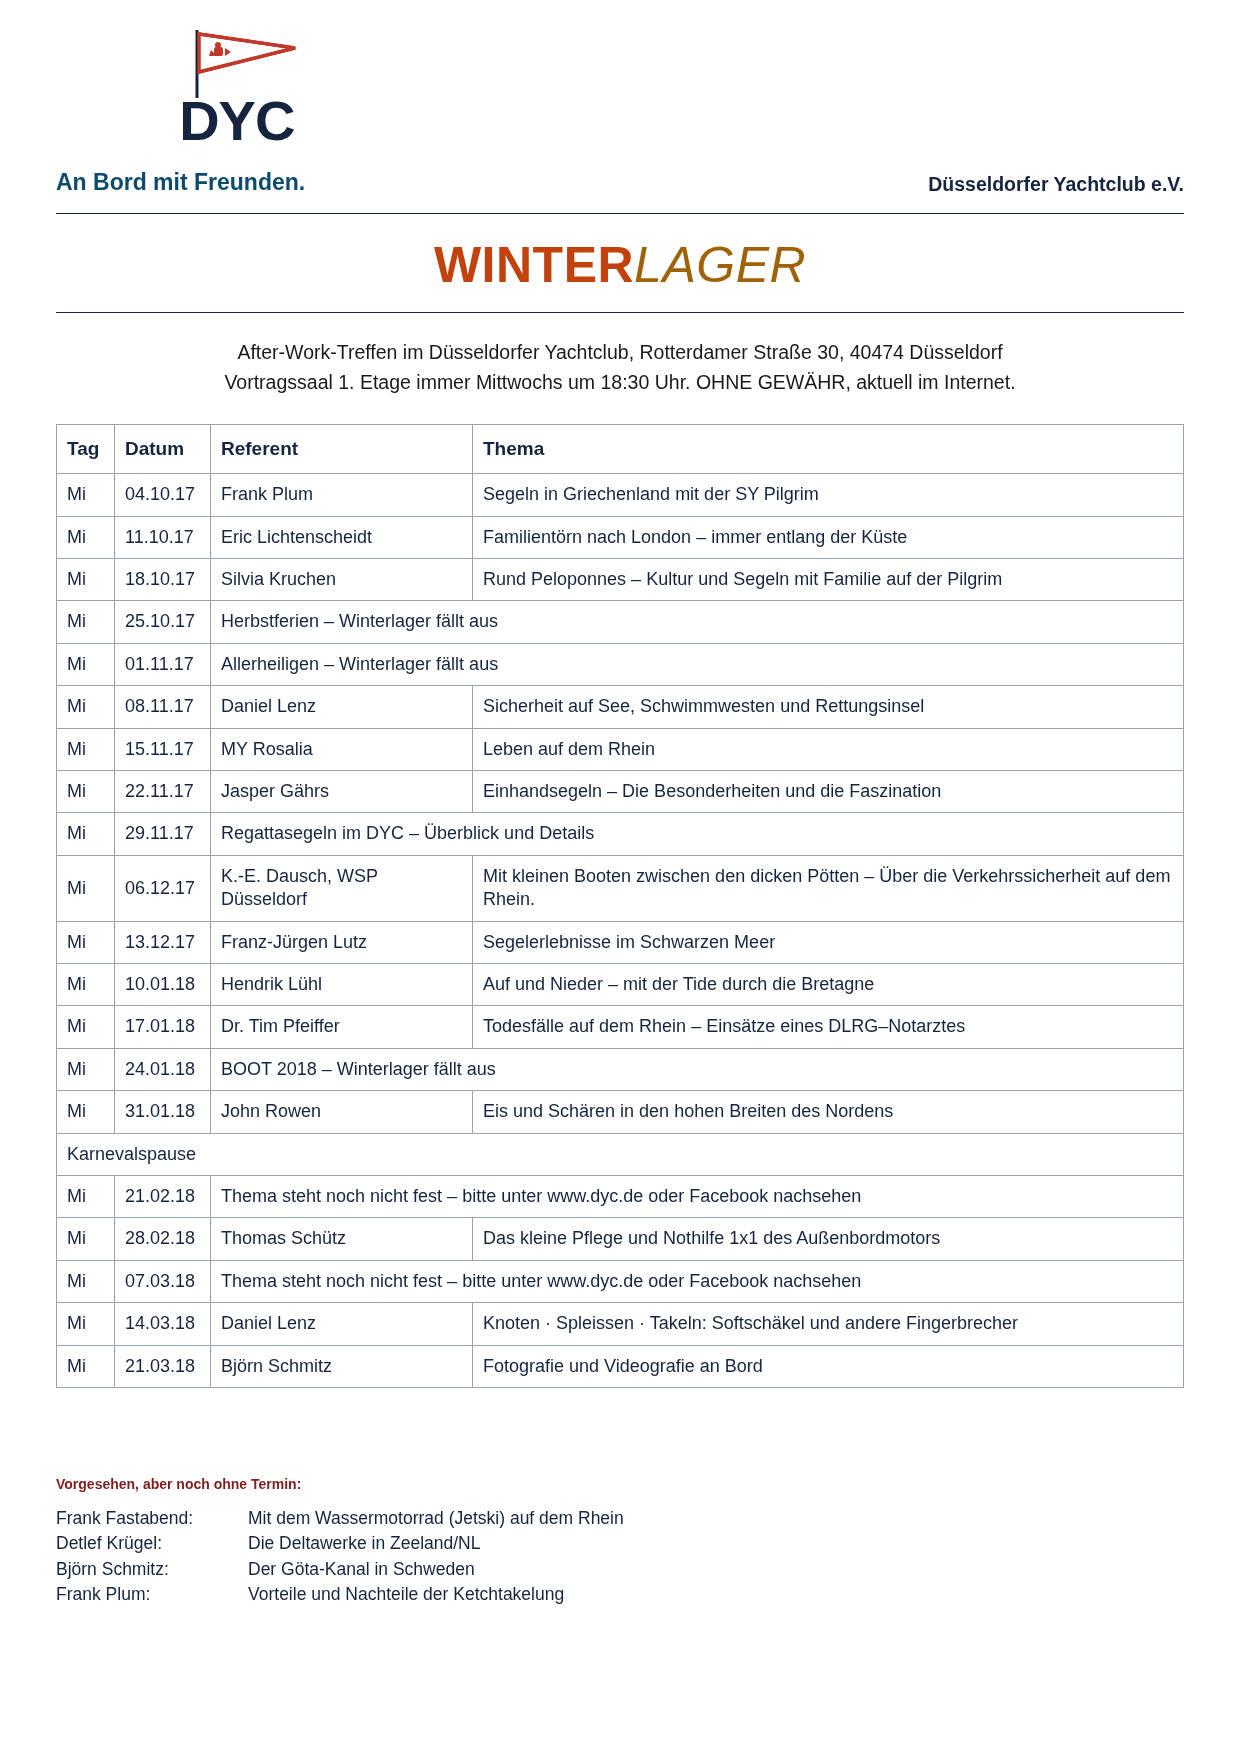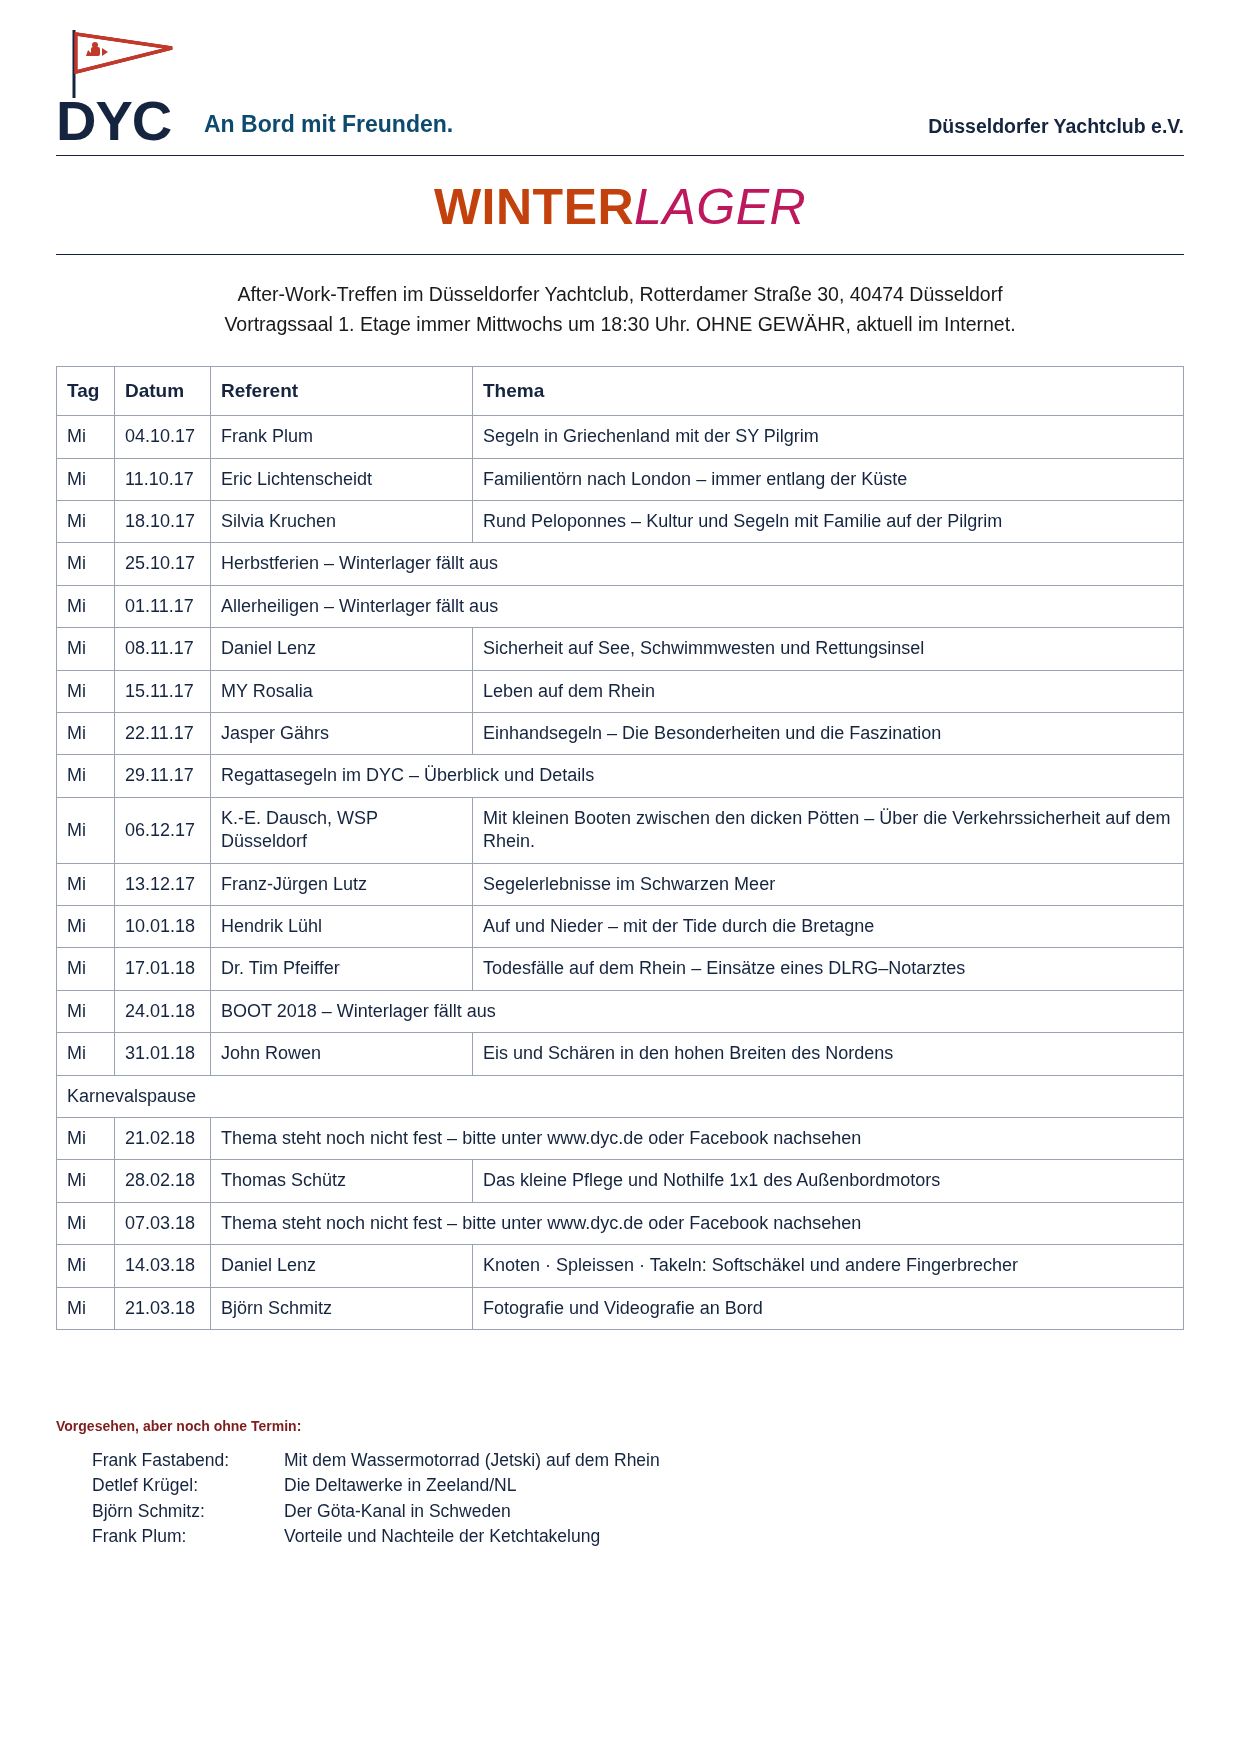--- a/index.html
+++ b/index.html
@@ -26,20 +26,21 @@
   .header {
     display: flex;
     align-items: flex-end;
     justify-content: space-between;
     padding: 0 0 8px 0;
   }
   .header-left {
     display: flex;
     align-items: flex-end;
     gap: 22px;
+    flex-direction: column;
   }
   .logo-block {
     display: flex;
     flex-direction: column;
     align-items: flex-start;
   }
   .burgee {
     width: 120px;
     height: 72px;
     position: relative;
@@ -81,21 +82,21 @@
   .title {
     font-size: 50px;
     letter-spacing: 0.5px;
     line-height: 1;
   }
   .title .w1 {
     color: #c2410c;
     font-weight: bold;
   }
   .title .w2 {
-    color: #be185d;
+    color: #a16207;
     font-style: italic;
     font-weight: normal;
   }
 
   
   .intro {
     text-align: center;
     font-size: 19.5px;
     color: #1a1a1a;
     line-height: 1.55;
@@ -142,21 +143,21 @@
     font-weight: bold;
     color: #7f1d1d;
     padding-bottom: 14px;
   }
   .planned-row {
     display: flex;
     font-size: 17.5px;
     color: #15243f;
     line-height: 1.45;
   }
-  .planned-name { width: 192px; flex: 0 0 192px; margin-left: 36px; }
+  .planned-name { width: 192px; flex: 0 0 192px; }
   .planned-desc { flex: 1; }
 </style>
 </head>
 <body>
 
 <div class="page">
 
   <div class="header">
     <div class="header-left">
       <div class="logo-block">

